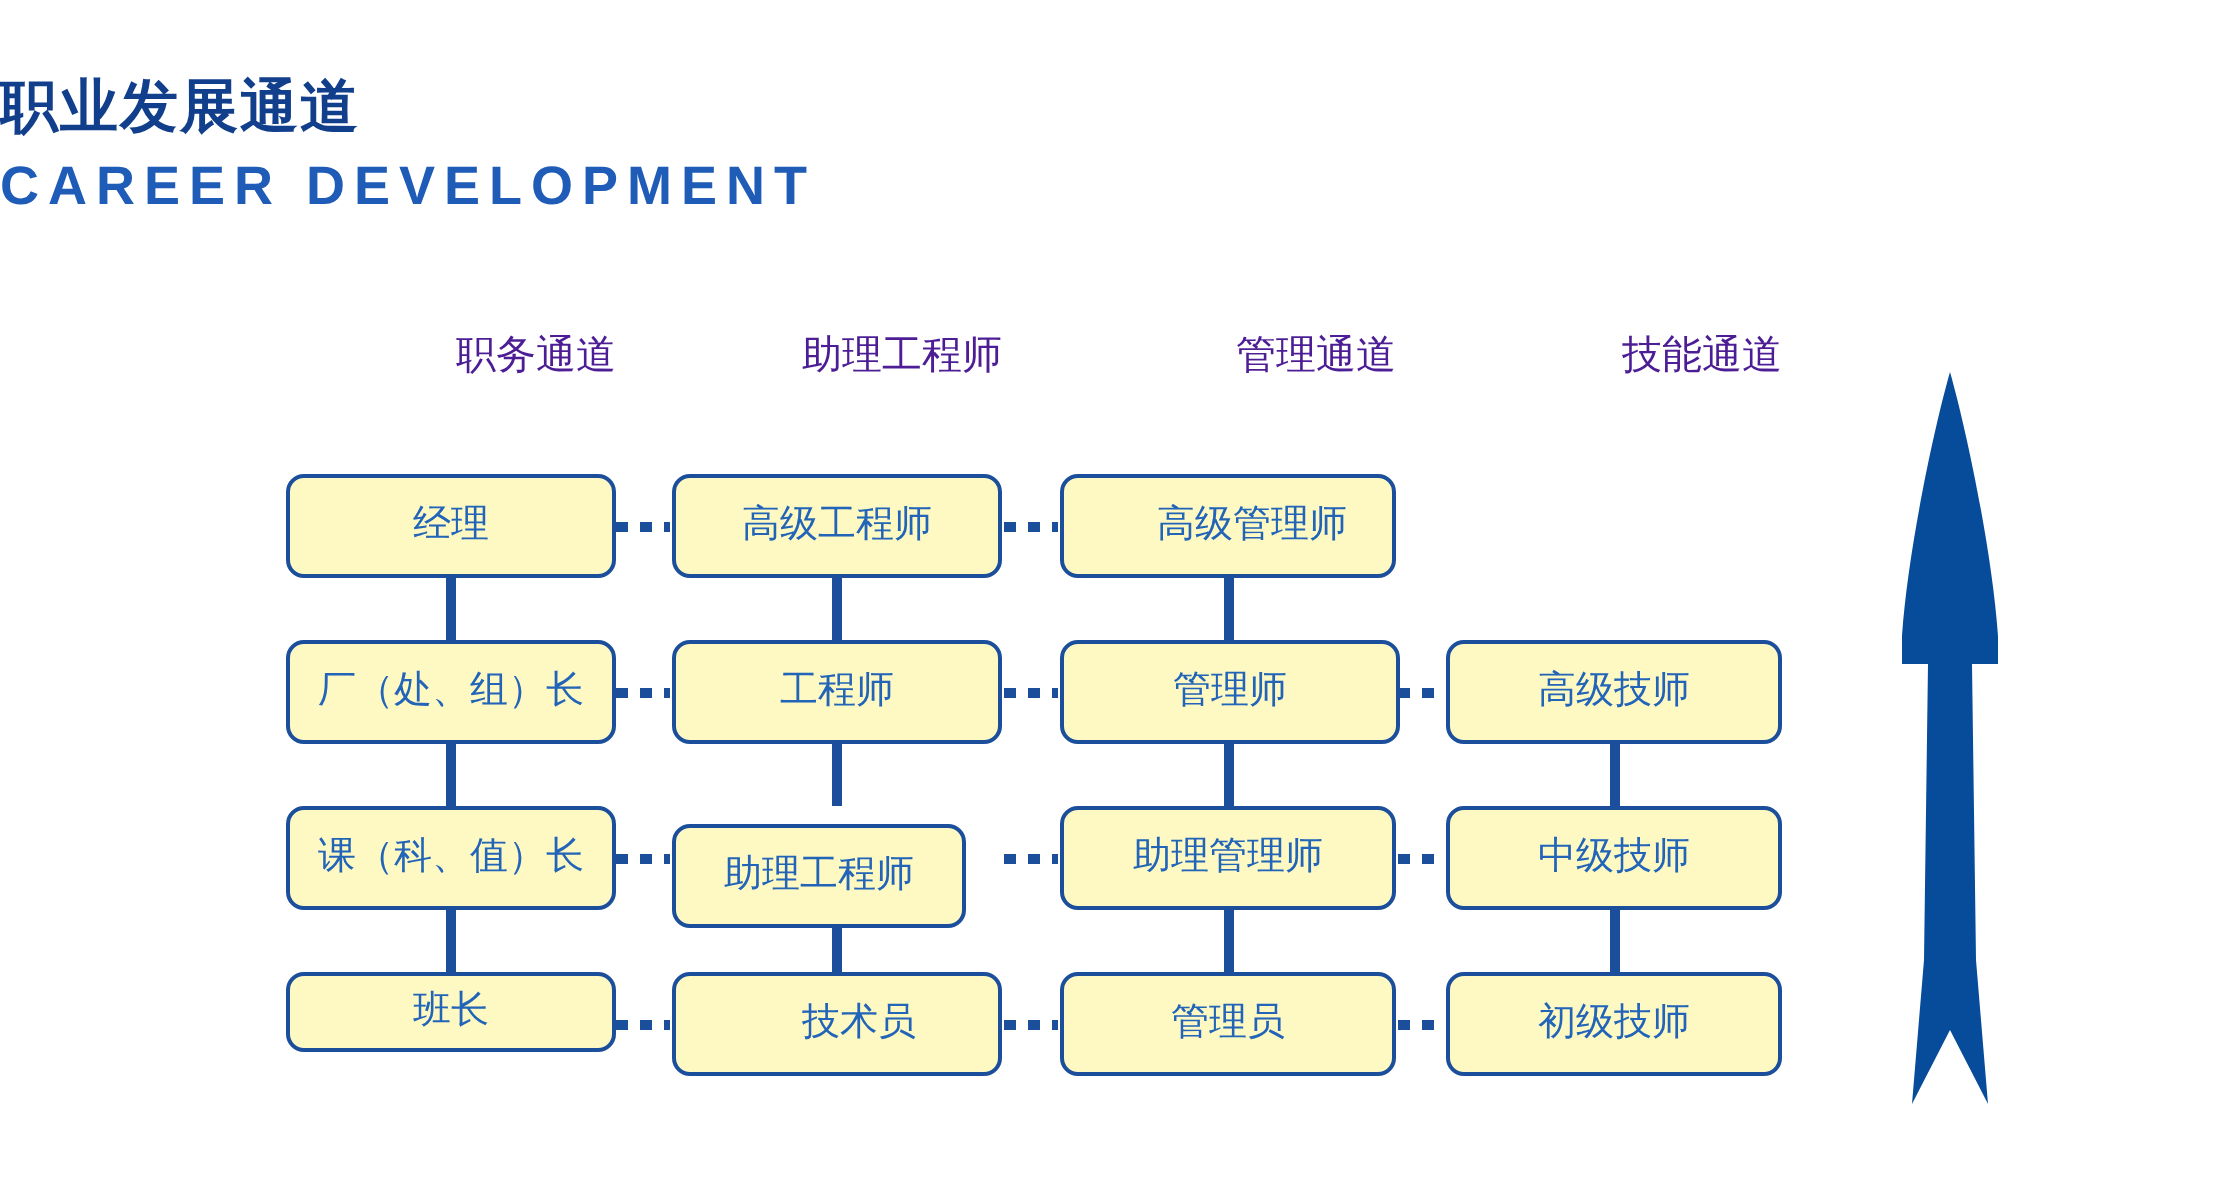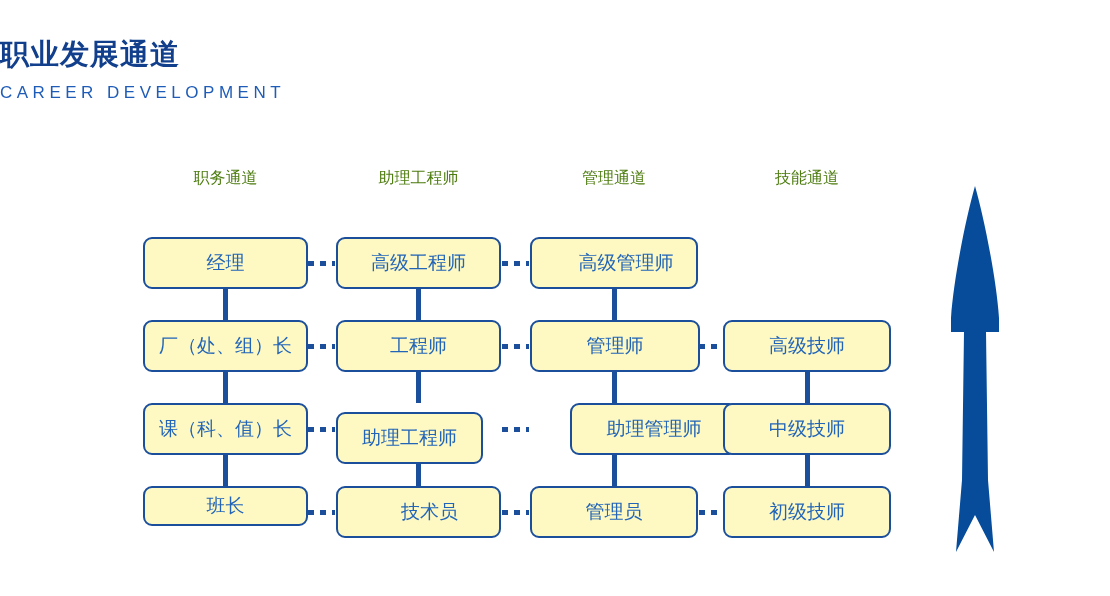--- a/index.html
+++ b/index.html
@@ -26,43 +26,43 @@
   }
   #title-cn {
     font-size: 29px;
     font-weight: bold;
     color: #123f8c;
     letter-spacing: 1px;
     line-height: 36px;
     white-space: nowrap;
   }
   #title-en {
-    font-size: 17px;
-    font-weight: normal;
+    font-size: 27px;
+    font-weight: bold;
     color: #1f5cb8;
     letter-spacing: 4.5px;
     line-height: 34px;
     margin-top: 4px;
     white-space: nowrap;
   }
 
   
   #diagram {
     position: absolute;
     top: 0;
     left: 0;
     width: 1110px;
     height: 596px;
   }
 
   .col-header {
     position: absolute;
-    font-size: 16px;
-    color: #4d7c0f;
-    text-align: center;
+    font-size: 20px;
+    color: #4c1d95;
+    text-align: right;
     line-height: 24px;
     white-space: nowrap;
   }
 
   .node-box {
     position: absolute;
     box-sizing: border-box;
     border: 2.5px solid #1b4f9c;
     border-radius: 9px;
     background: #fef9c3;
@@ -175,21 +175,21 @@
   <div class="node-box" style="left:336px; top:486px; width:165px; height:52px;padding-left:22px;">
     <span class="node-label">技术员</span>
   </div>
 
   <div class="node-box" style="left:530px; top:237px; width:168px; height:52px;padding-left:24px;">
     <span class="node-label">高级管理师</span>
   </div>
   <div class="node-box" style="left:530px; top:320px; width:170px; height:52px;">
     <span class="node-label">管理师</span>
   </div>
-  <div class="node-box" style="left:530px; top:403px; width:168px; height:52px;margin-left:40px;">
+  <div class="node-box" style="left:530px; top:403px; width:168px; height:52px;">
     <span class="node-label">助理管理师</span>
   </div>
   <div class="node-box" style="left:530px; top:486px; width:168px; height:52px;">
     <span class="node-label">管理员</span>
   </div>
 
   <div class="node-box" style="left:723px; top:320px; width:168px; height:52px;">
     <span class="node-label">高级技师</span>
   </div>
   <div class="node-box" style="left:723px; top:403px; width:168px; height:52px;">

